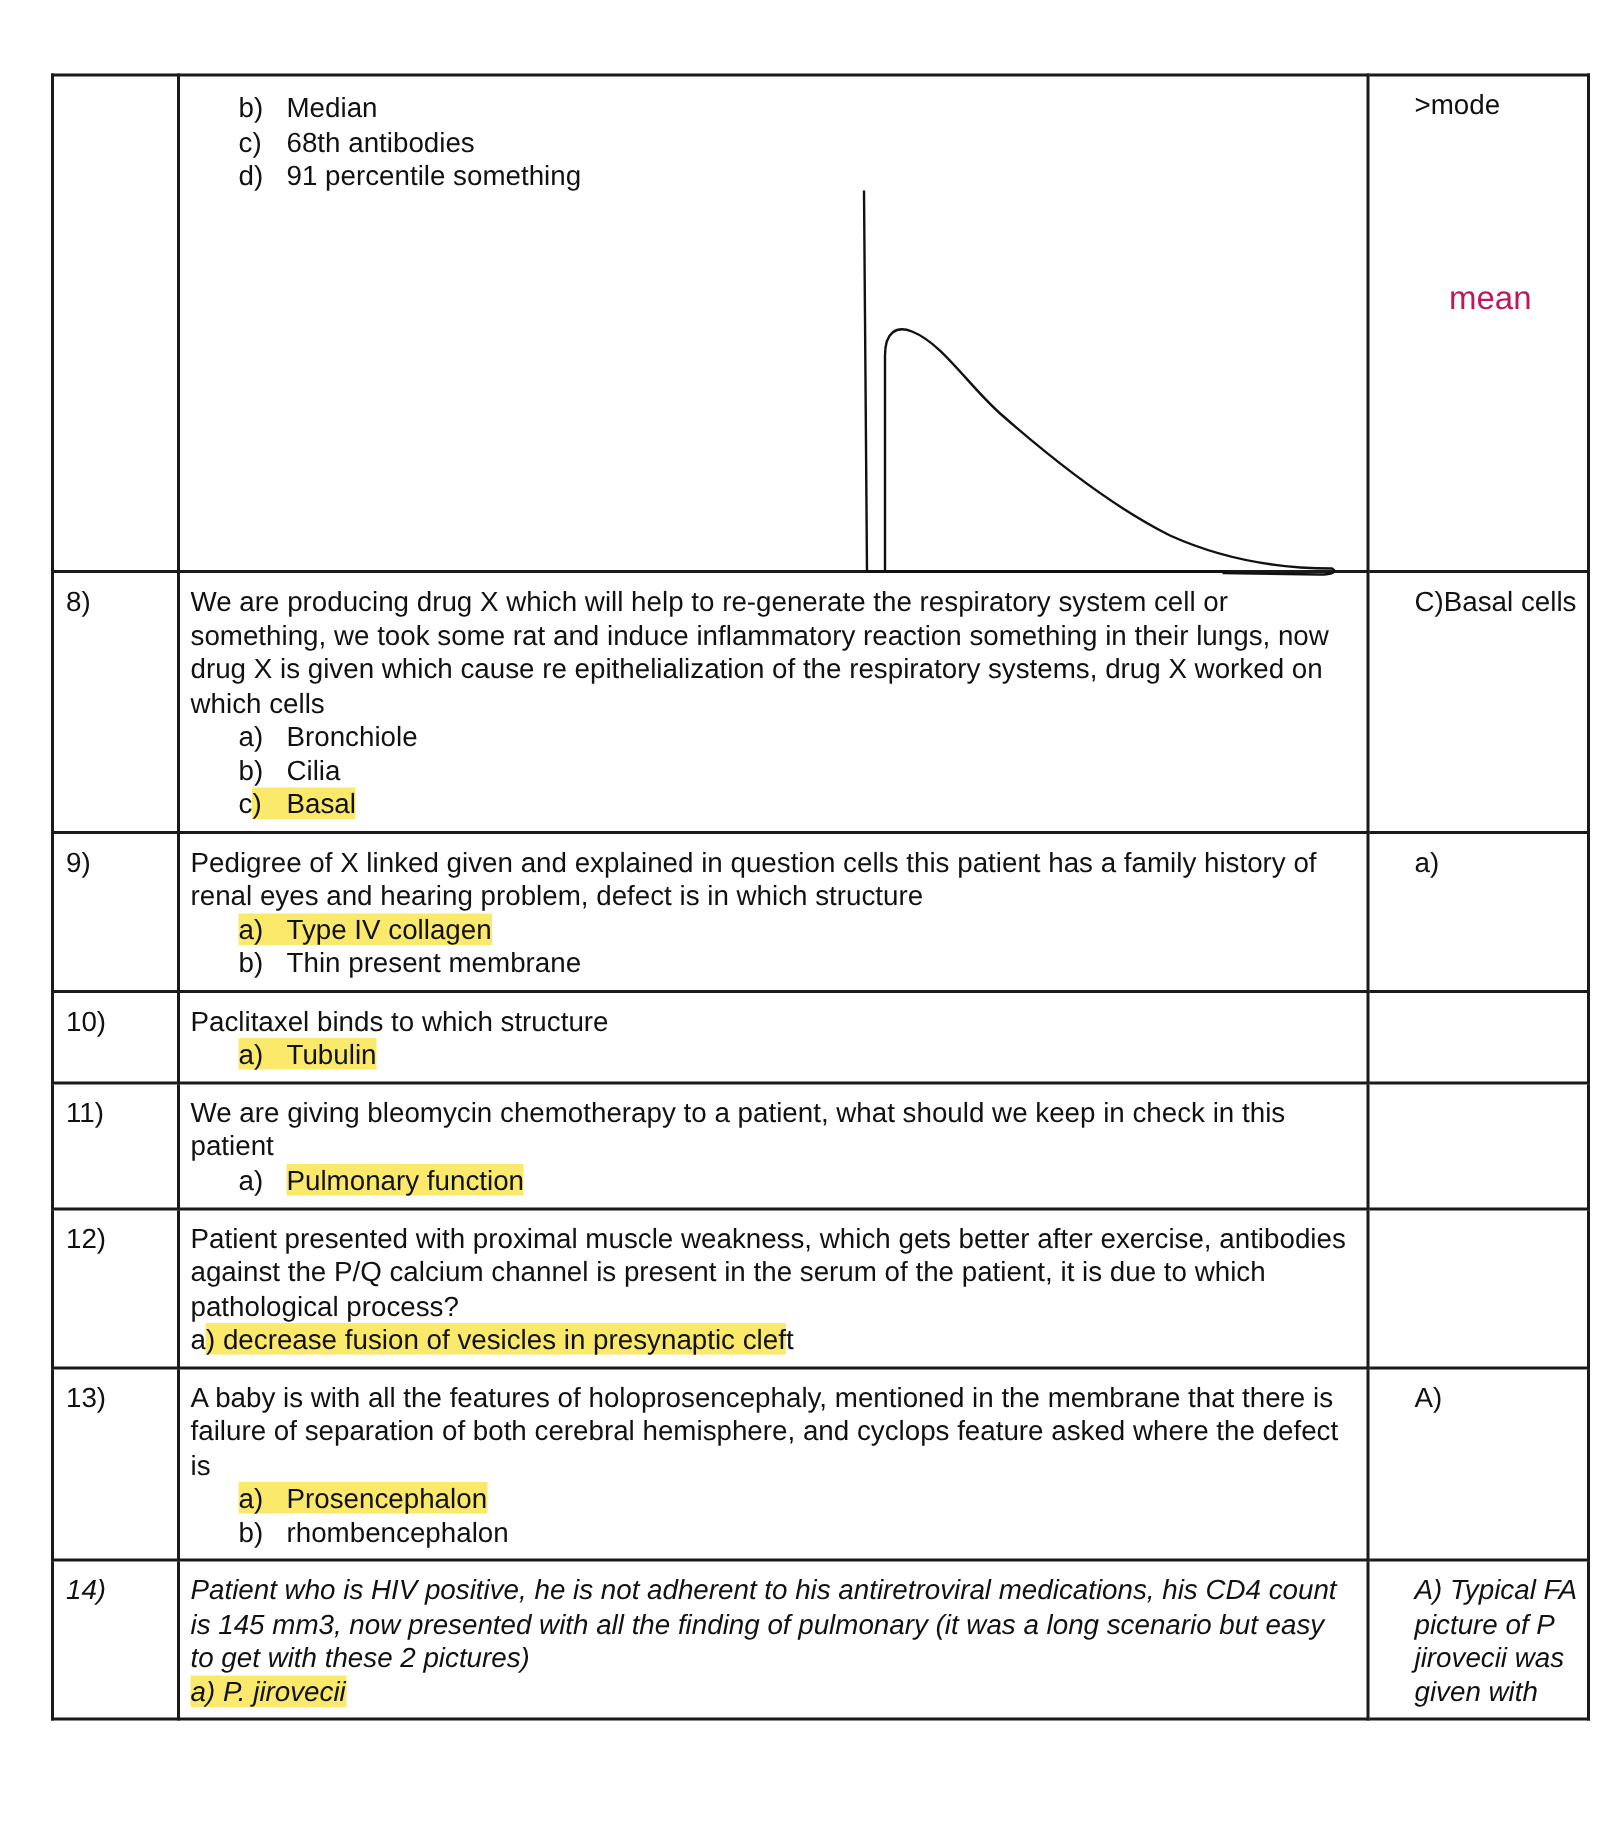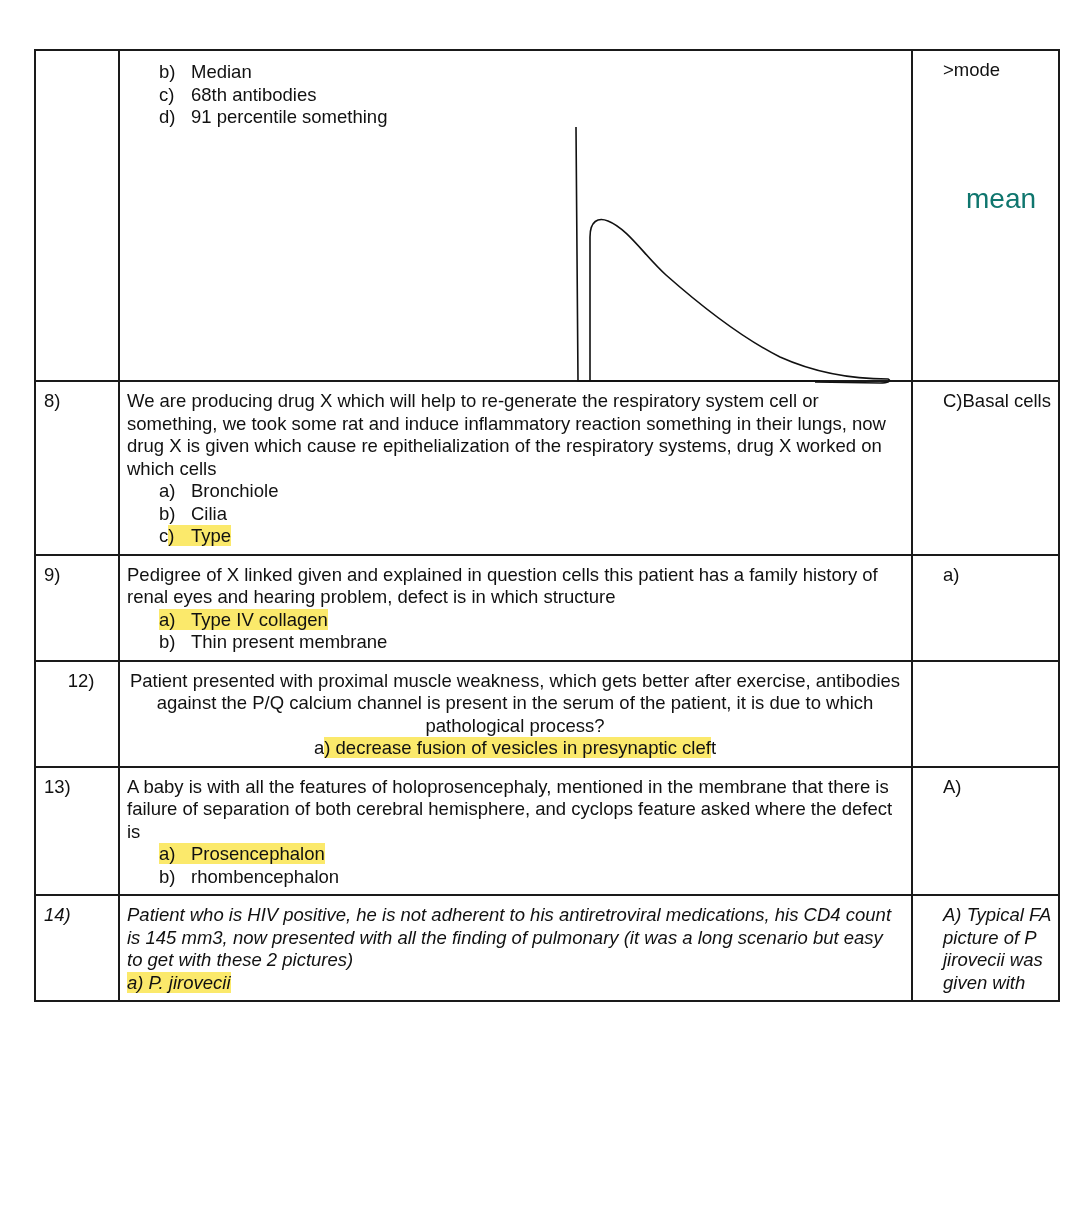--- a/index.html
+++ b/index.html
@@ -8,27 +8,27 @@
   .tbl { position: absolute; left: 34px; top: 49px; width: 1026px; border-collapse: collapse; table-layout: fixed; }
   .tbl td { border: 2px solid #1a1a1a; vertical-align: top; padding: 0; }
   .c-num { width: 84px; }
   .c-ans { width: 147px; }
   .num { padding: 8px 0 0 8px; }
   .q { padding: 8px 8px 6px 7px; }
   .ans { padding: 8px 6px 6px 7px; margin-left: 23px; }
   .opt { padding-left: 32px; white-space: nowrap; }
   .opt .lbl { display: inline-block; width: 32px; }
   .hl { background: #fbe96b; }
-  .red { color: #0f766e; font-size: 28px; }
+  .red { color: #be185d; font-size: 22px; }
   .r0 { height: 260px; padding-left: 20px; }
   .r8 { height: 173px; }
   .r9 { height: 105px; }
   .r10 { height: 61px; }
   .r11 { height: 84px; }
-  .r12 { height: 106px; text-align: center; }
+  .r12 { height: 106px; }
   .r13 { height: 128px; }
   .r14 { height: 106px; font-style: italic; }
   .chart-wrap { position: relative; height: 329px; }
   .chart-wrap svg { position: absolute; left: 450px; top: 74px; }
 </style>
 </head>
 <body>
 
 <table class="tbl">
   <colgroup>
@@ -66,21 +66,21 @@
 
   <tr class="r8">
     <td>
           <div class="num">8)</div>
         </td>
     <td>
       <div class="q">
         <div>We are producing drug X which will help to re-generate the respiratory system cell or something, we took some rat and induce inflammatory reaction something in their lungs, now drug X is given which cause re epithelialization of the respiratory systems, drug X worked on which cells</div>
         <div class="opt"><span class="lbl">a)</span><span>Bronchiole</span></div>
         <div class="opt"><span class="lbl">b)</span><span>Cilia</span></div>
-        <div class="opt"><span class="lbl"><span>c</span><span class="hl">)&nbsp;&nbsp;&nbsp;&nbsp;</span></span><span class="hl">Type</span></div>
+        <div class="opt"><span class="lbl"><span>c</span><span class="hl">)&nbsp;&nbsp;&nbsp;&nbsp;</span></span><span class="hl">Basal</span></div>
       </div>
     </td>
     <td>
           <div class="ans">C)Basal cells</div>
         </td>
   </tr>
 
   <tr class="r9">
     <td>
           <div class="num">9)</div>
@@ -90,21 +90,49 @@
         <div>Pedigree of X linked given and explained in question cells this patient has a family history of renal eyes and hearing problem, defect is in which structure</div>
         <div class="opt"><span class="hl"><span class="lbl">a)</span><span>Type IV collagen</span></span></div>
         <div class="opt"><span class="lbl">b)</span><span>Thin present membrane</span></div>
       </div>
     </td>
     <td>
           <div class="ans">a)</div>
         </td>
   </tr>
 
+  <tr class="r10">
+    <td>
+          <div class="num">10)</div>
+        </td>
+    <td>
+      <div class="q">
+        <div>Paclitaxel binds to which structure</div>
+        <div class="opt"><span class="hl"><span class="lbl">a)</span><span>Tubulin</span></span></div>
+      </div>
+    </td>
+    <td>
+          <div class="ans"></div>
+        </td>
+  </tr>
 
+  <tr class="r11">
+    <td>
+          <div class="num">11)</div>
+        </td>
+    <td>
+      <div class="q">
+        <div>We are giving bleomycin chemotherapy to a patient, what should we keep in check in this patient</div>
+        <div class="opt"><span class="lbl">a)</span><span class="hl">Pulmonary function</span></div>
+      </div>
+    </td>
+    <td>
+          <div class="ans"></div>
+        </td>
+  </tr>
 
   <tr class="r12">
     <td>
           <div class="num">12)</div>
         </td>
     <td>
       <div class="q">
         <div>Patient presented with proximal muscle weakness, which gets better after exercise, antibodies against the P/Q calcium channel is present in the serum of the patient, it is due to which pathological process?</div>
         <div><span>a</span><span class="hl">) decrease fusion of vesicles in presynaptic clef</span><span>t</span></div>
       </div>

